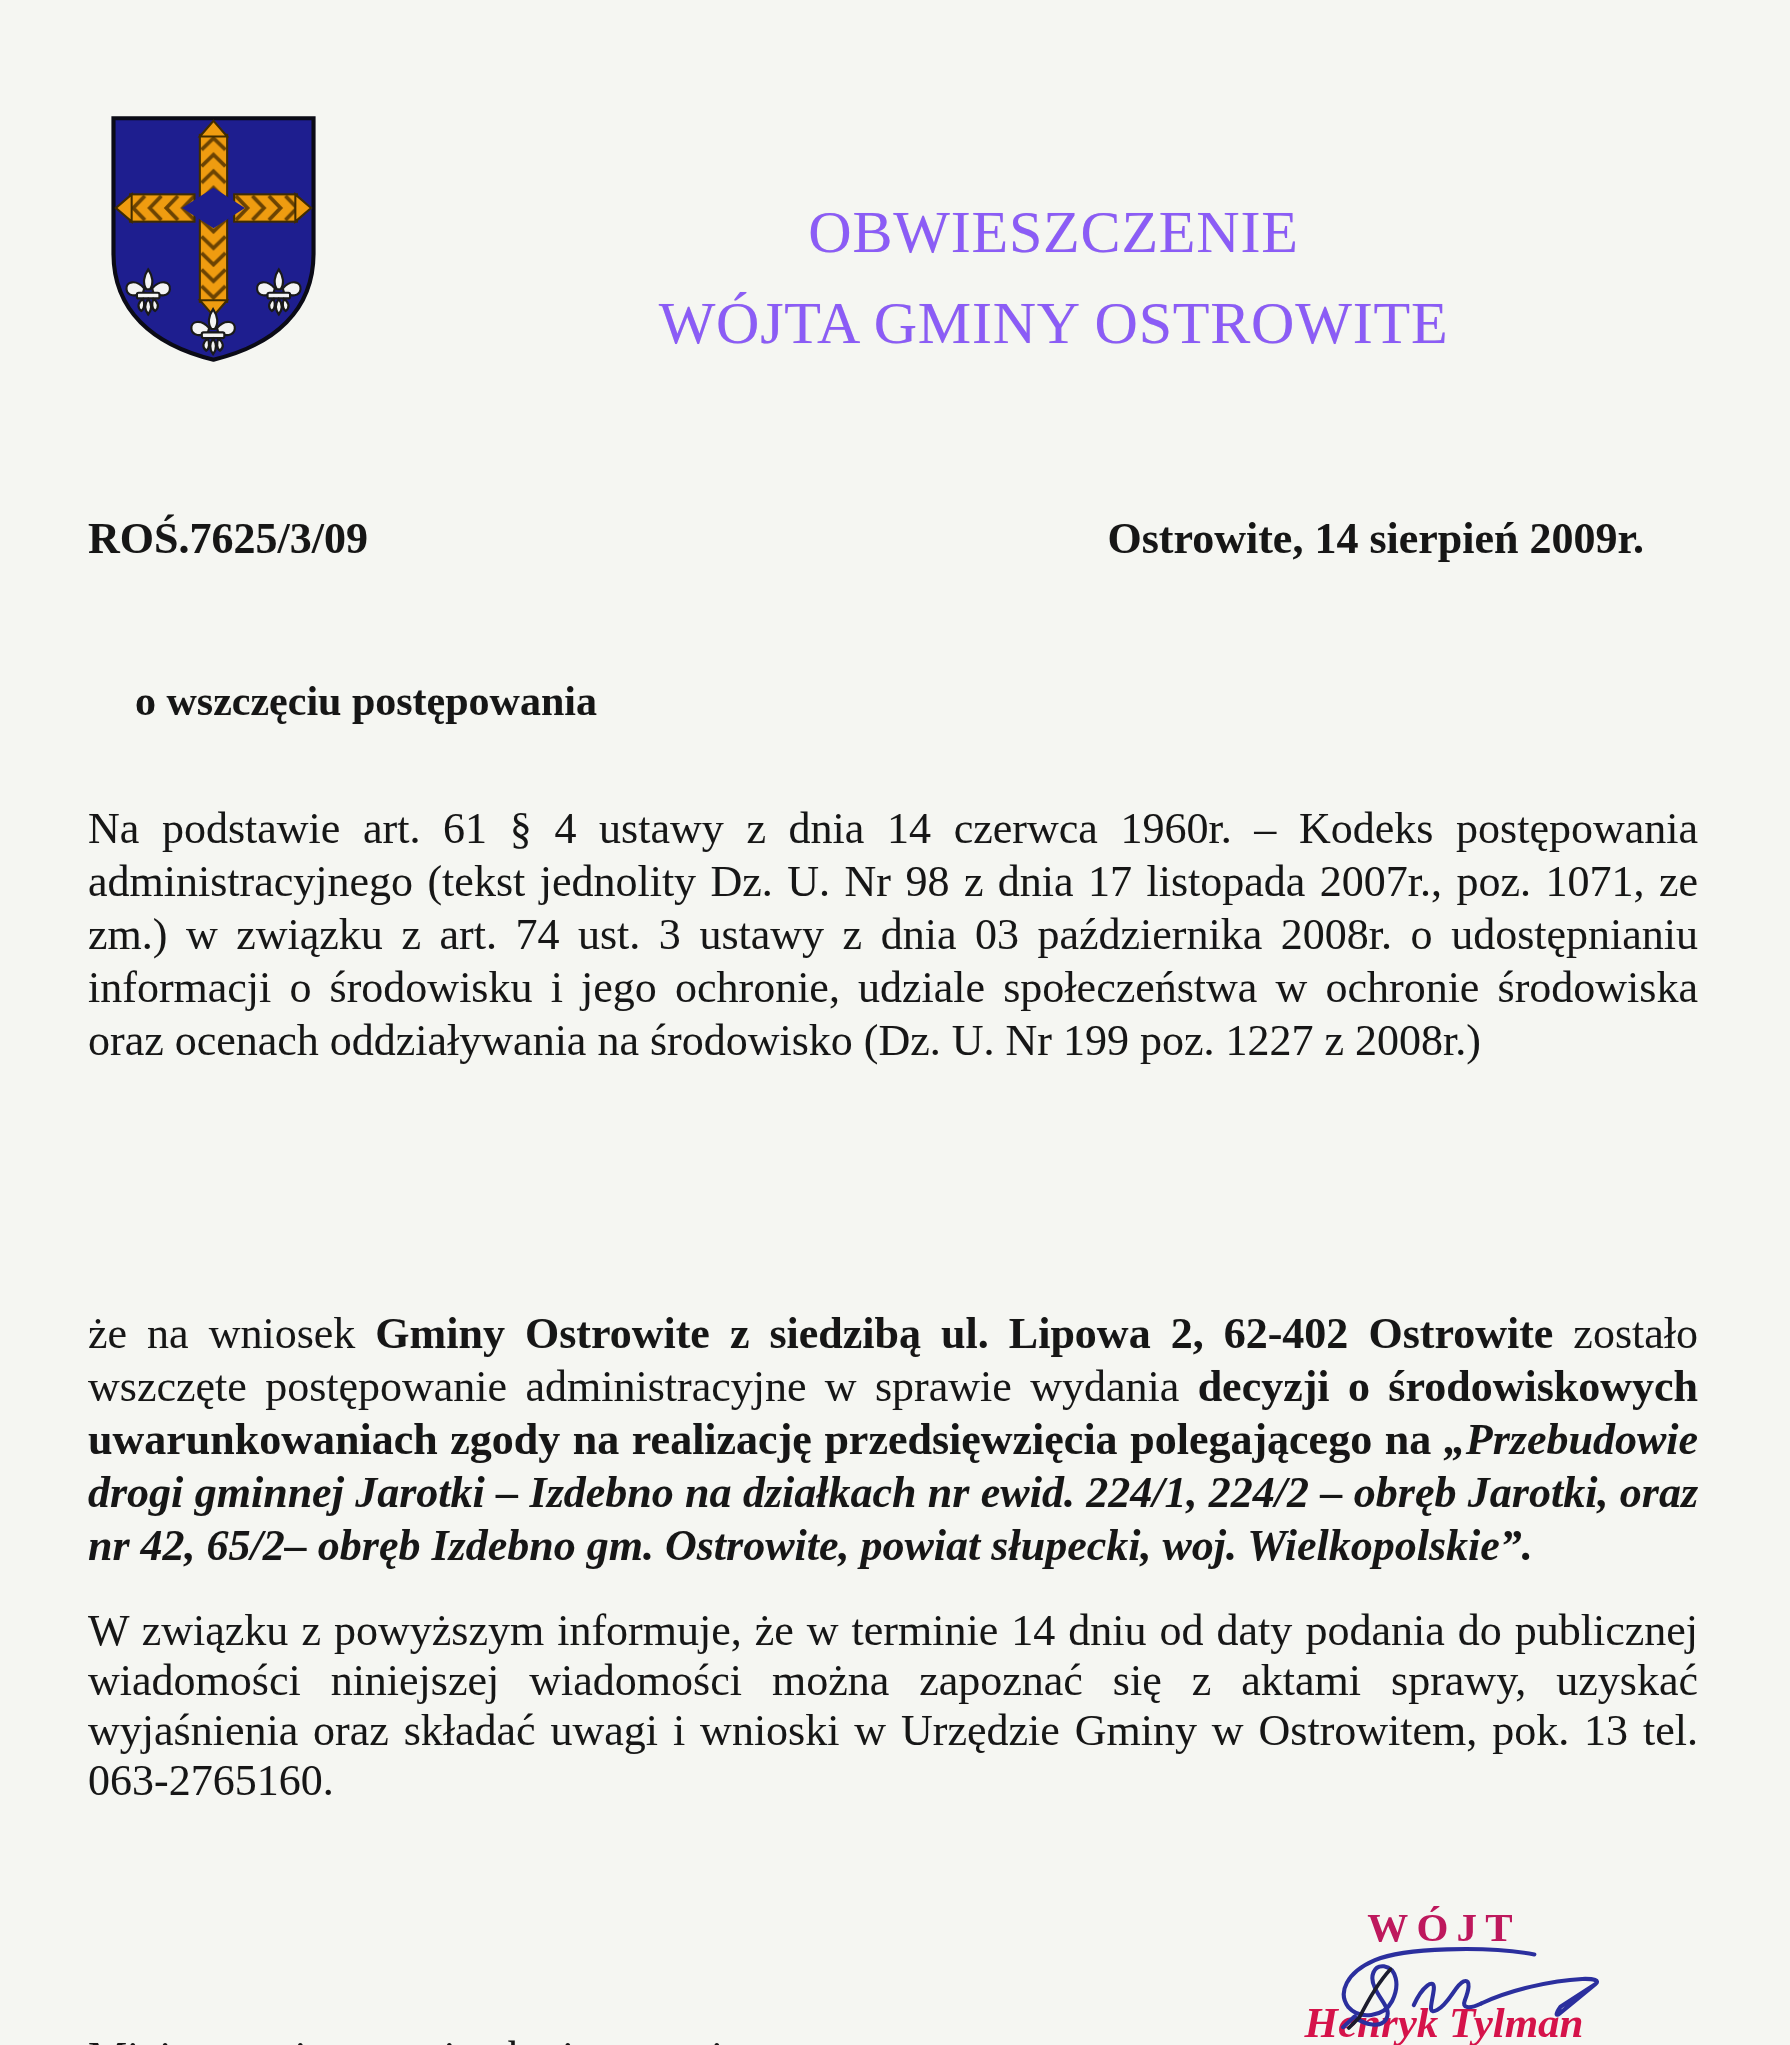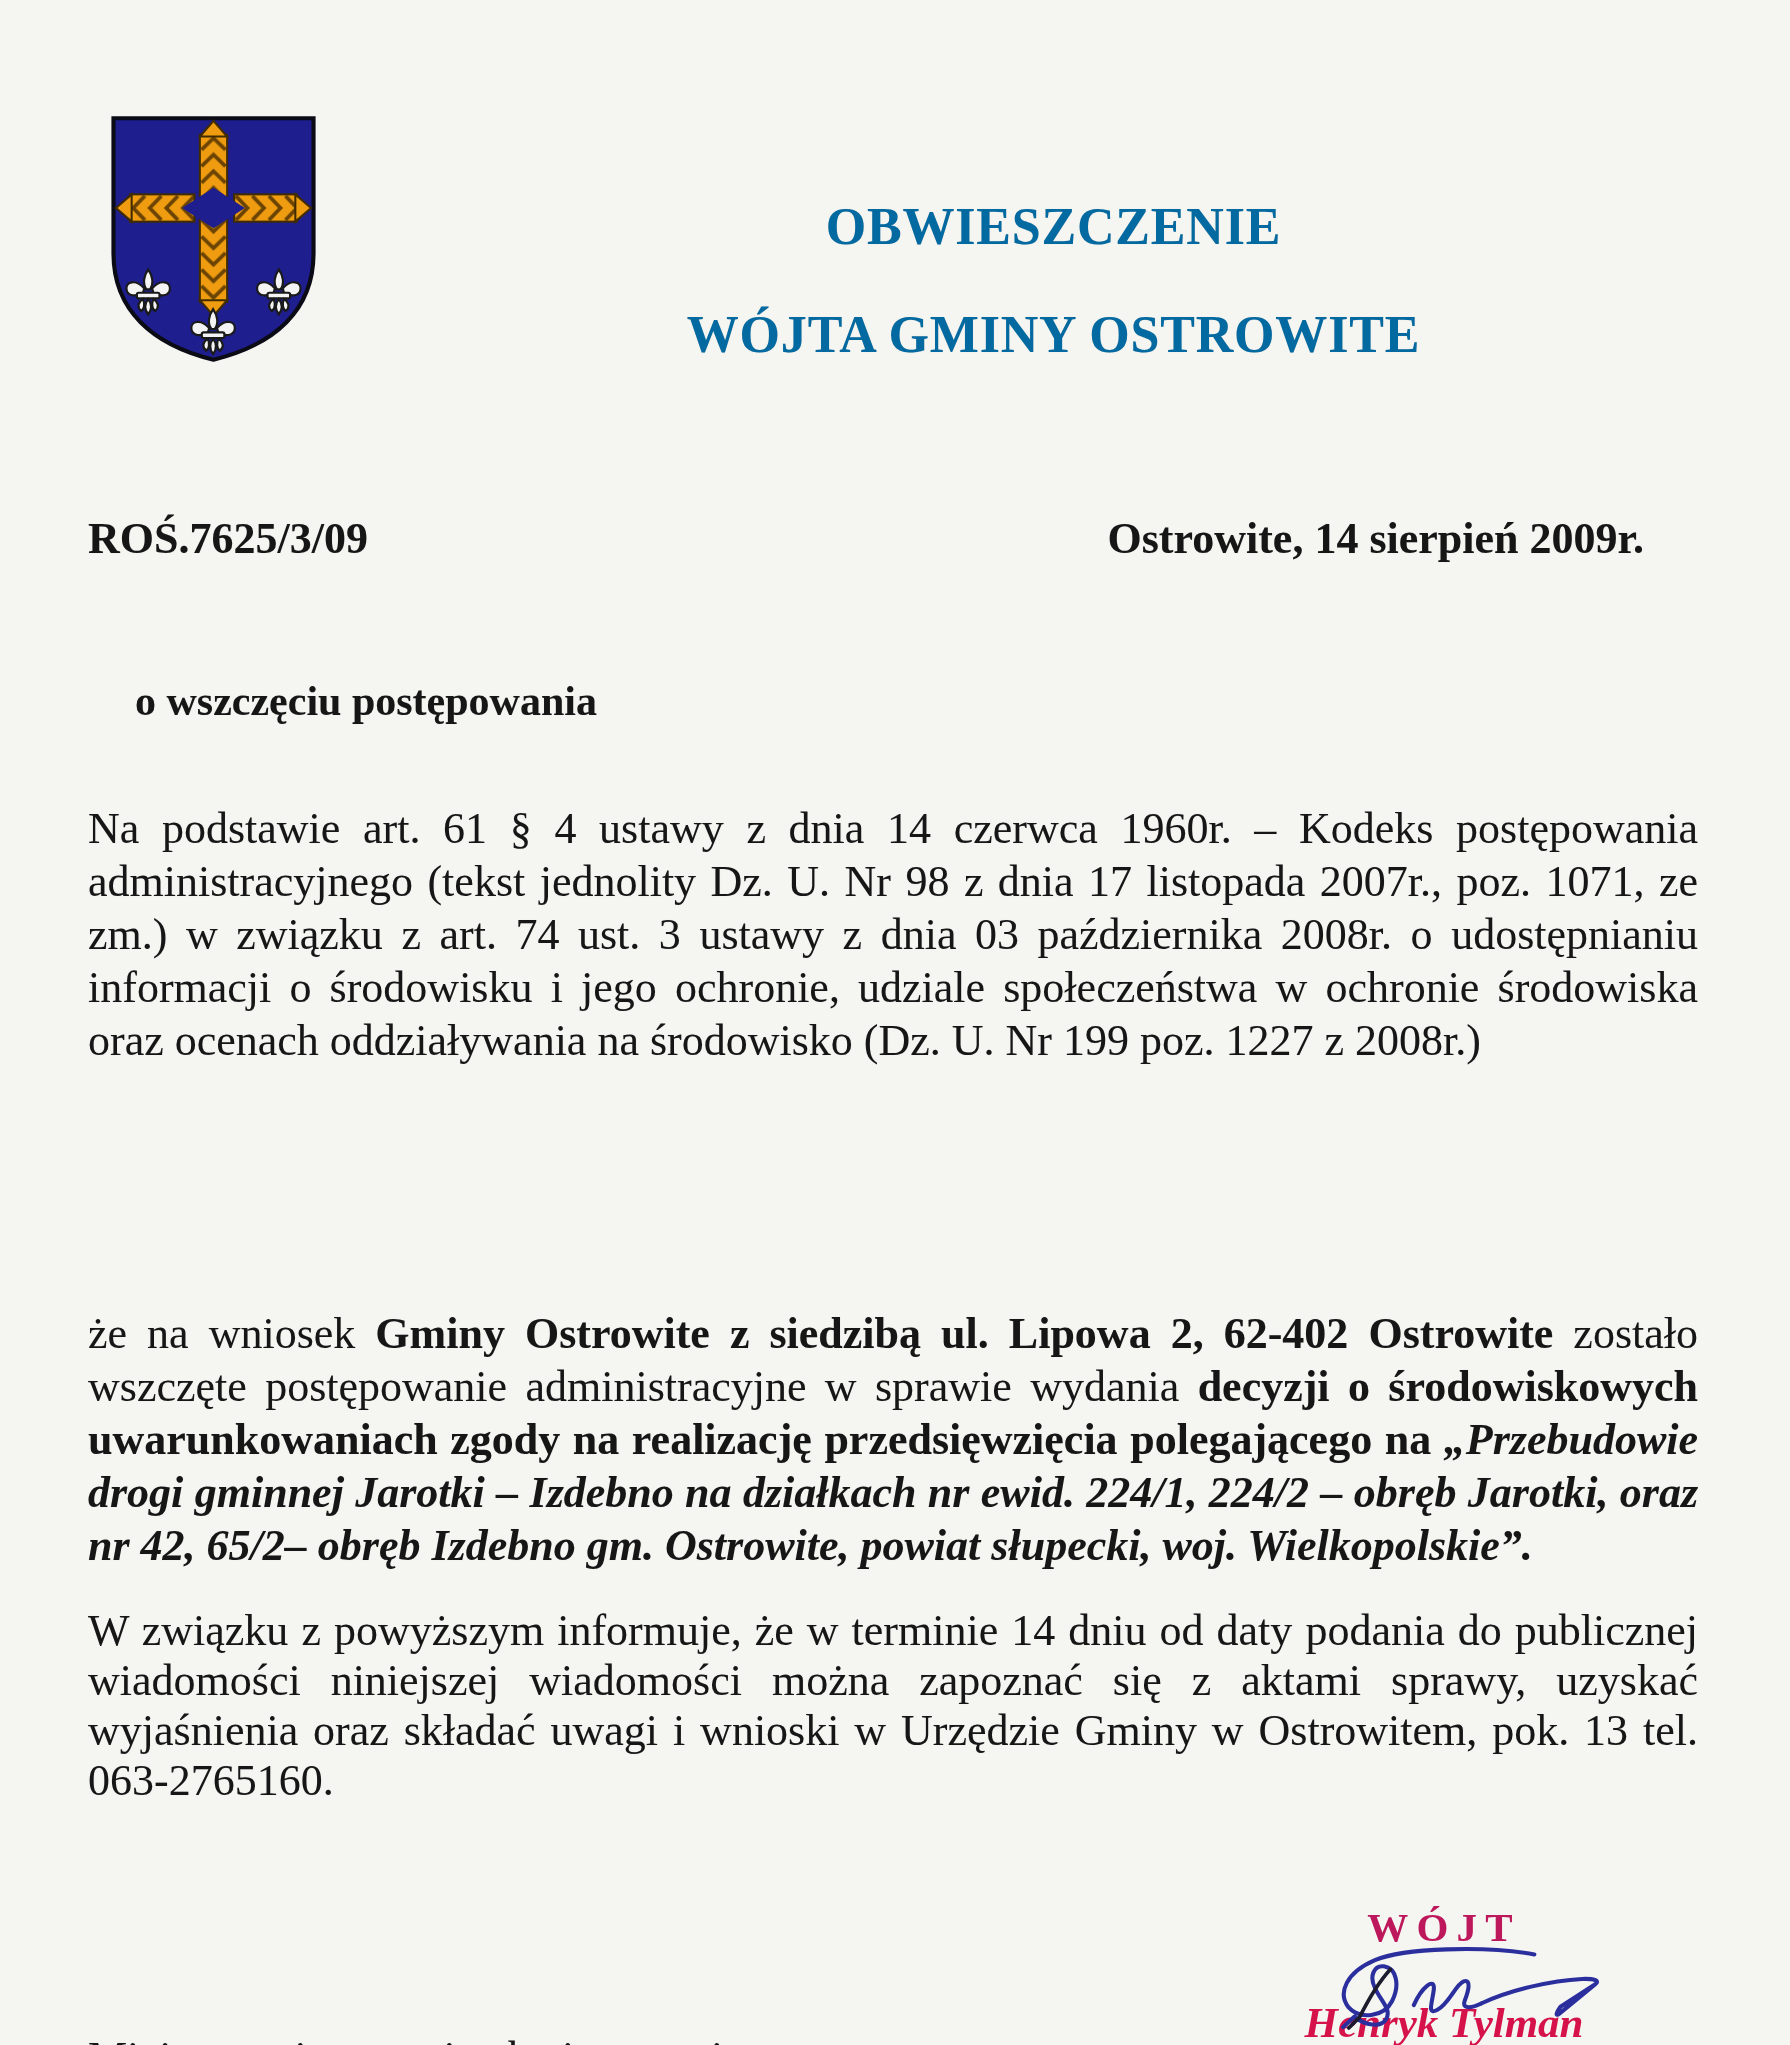--- a/index.html
+++ b/index.html
@@ -18,27 +18,27 @@
   }
   
   .crest{
     position:absolute; left:110px; top:115px;
     width:207px; height:248px;
   }
   
   .title{
     position:absolute; left:323px; width:1461px;
     text-align:center;
-    font-weight:bold;
-    font-size:52px; line-height:1.2;
+    font-weight:normal;
+    font-size:60px; line-height:1.2;
     letter-spacing:0.8px;
-    color:#0369a1;
+    color:#8b5cf6;
   }
   .title1{top:196px;}
-  .title2{top:304px;text-align:center;}
+  .title2{top:287px;text-align:center;}
   
   .meta-row{
     position:absolute; left:88px; top:511px; right:147px;
     display:flex; justify-content:space-between;
     font-weight:bold; font-size:44px; line-height:1.25;
   }
   
   .subhead{
     position:absolute; left:135px; width:1563px;
     font-weight:bold;

